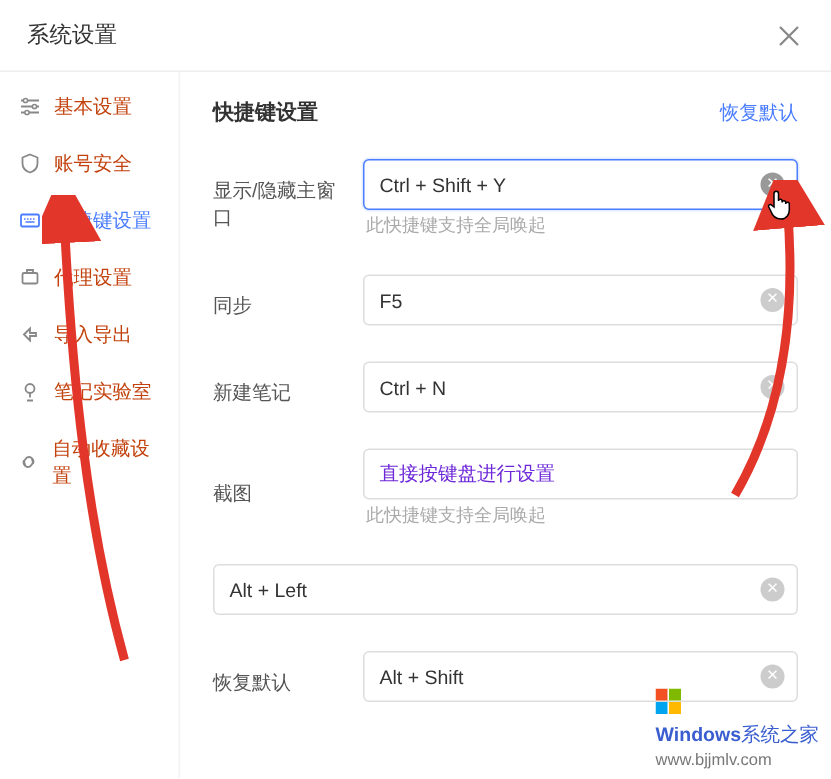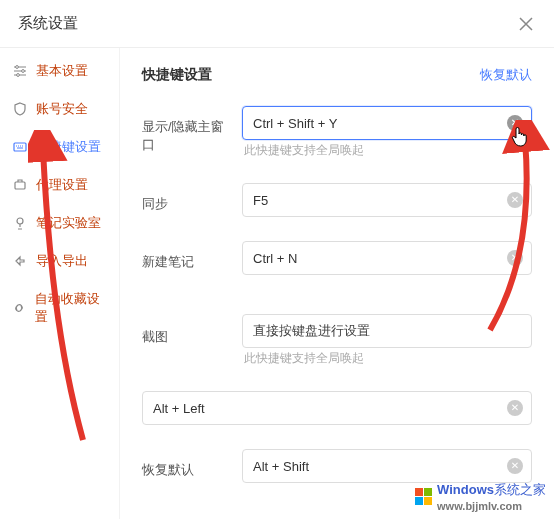--- a/index.html
+++ b/index.html
@@ -86,21 +86,21 @@
       border-radius: 4px;
       height: 34px;
       display: flex;
       align-items: center;
       padding: 0 30px 0 10px;
       color: #333;
       font-size: 13px;
       background: #fff;
     }
     .input-box.focused { border-color: #4a7dff; box-shadow: 0 0 0 1px rgba(74,125,255,.15); }
-    .input-box.empty { color: #404040; margin-top: 15px; }
+    .input-box.empty { color: #6d28d9; }
     .clear-x {
       position: absolute;
       right: 8px; top: 50%; transform: translateY(-50%);
       width: 16px; height: 16px; border-radius: 50%;
       background: #ccc; color: #fff;
       display: flex; align-items: center; justify-content: center;
       font-size: 10px; line-height: 1;
       cursor: pointer;
     }
     .clear-x.dark { background: #999; }
@@ -115,27 +115,28 @@
     .cursor-hand {
       position: absolute;
       left: 510px; top: 125px;
       width: 20px; height: 24px;
       z-index: 60;
       pointer-events: none;
     }
     .watermark {
       position: absolute;
       right: 8px; bottom: 6px;
-      display: flex; align-items: center; gap: 4px;
+      display: flex; align-items: flex-start; gap: 4px;
       font-size: 12px;
       z-index: 70;
+      flex-direction: column;
     }
     .winflag { width: 18px; height: 18px; display: inline-block; }
     .brand { color: #3a5ecf; font-weight: 600; font-size: 13px; }
-    .domain { color: #777; font-size: 11px; font-weight: bold; }
+    .domain { color: #777; font-size: 11px; }
   </style>
 </head>
 <body>
 
 <div class="modal">
   <div class="header">
     <h1>系统设置</h1>
     <div class="close-btn">
       <svg width="14" height="14" viewBox="0 0 14 14">
           <path d="M1 1 L13 13 M13 1 L1 13" stroke="currentColor" stroke-width="1.5" fill="none"></path>
@@ -183,34 +184,34 @@
               <rect x="2" y="4" width="10" height="7" rx="1" fill="none" stroke="currentColor" stroke-width="1.2"></rect>
               <path d="M5 4V2h4v2" fill="none" stroke="currentColor" stroke-width="1.2"></path>
             </svg>
         </span>
         <span>代理设置</span>
       </div>
 
       <div class="sidebar-item">
         <span class="icon">
           <svg width="14" height="14" viewBox="0 0 14 14">
+              <path d="M3 7l4-4v3h4v2H7v3z" fill="none" stroke="currentColor" stroke-width="1.2"></path>
+            </svg>
+        </span>
+        <span>导入导出</span>
+      </div>
+
+      <div class="sidebar-item">
+        <span class="icon">
+          <svg width="14" height="14" viewBox="0 0 14 14">
               <circle cx="7" cy="5" r="3" fill="none" stroke="currentColor" stroke-width="1.2"></circle>
               <path d="M7 8v3M5 13h4" stroke="currentColor" stroke-width="1.2"></path>
             </svg>
         </span>
         <span>笔记实验室</span>
-      </div>
-
-      <div class="sidebar-item">
-        <span class="icon">
-          <svg width="14" height="14" viewBox="0 0 14 14">
-              <path d="M3 7l4-4v3h4v2H7v3z" fill="none" stroke="currentColor" stroke-width="1.2"></path>
-            </svg>
-        </span>
-        <span>导入导出</span>
       </div>
 
       <div class="sidebar-item">
         <span class="icon">
           <svg width="14" height="14" viewBox="0 0 14 14">
               <path d="M5 9a3 3 0 010-4l1-1a3 3 0 014 4M9 5a3 3 0 010 4l-1 1a3 3 0 01-4-4" fill="none" stroke="currentColor" stroke-width="1.2"></path>
             </svg>
         </span>
         <span>自动收藏设置</span>
       </div>

